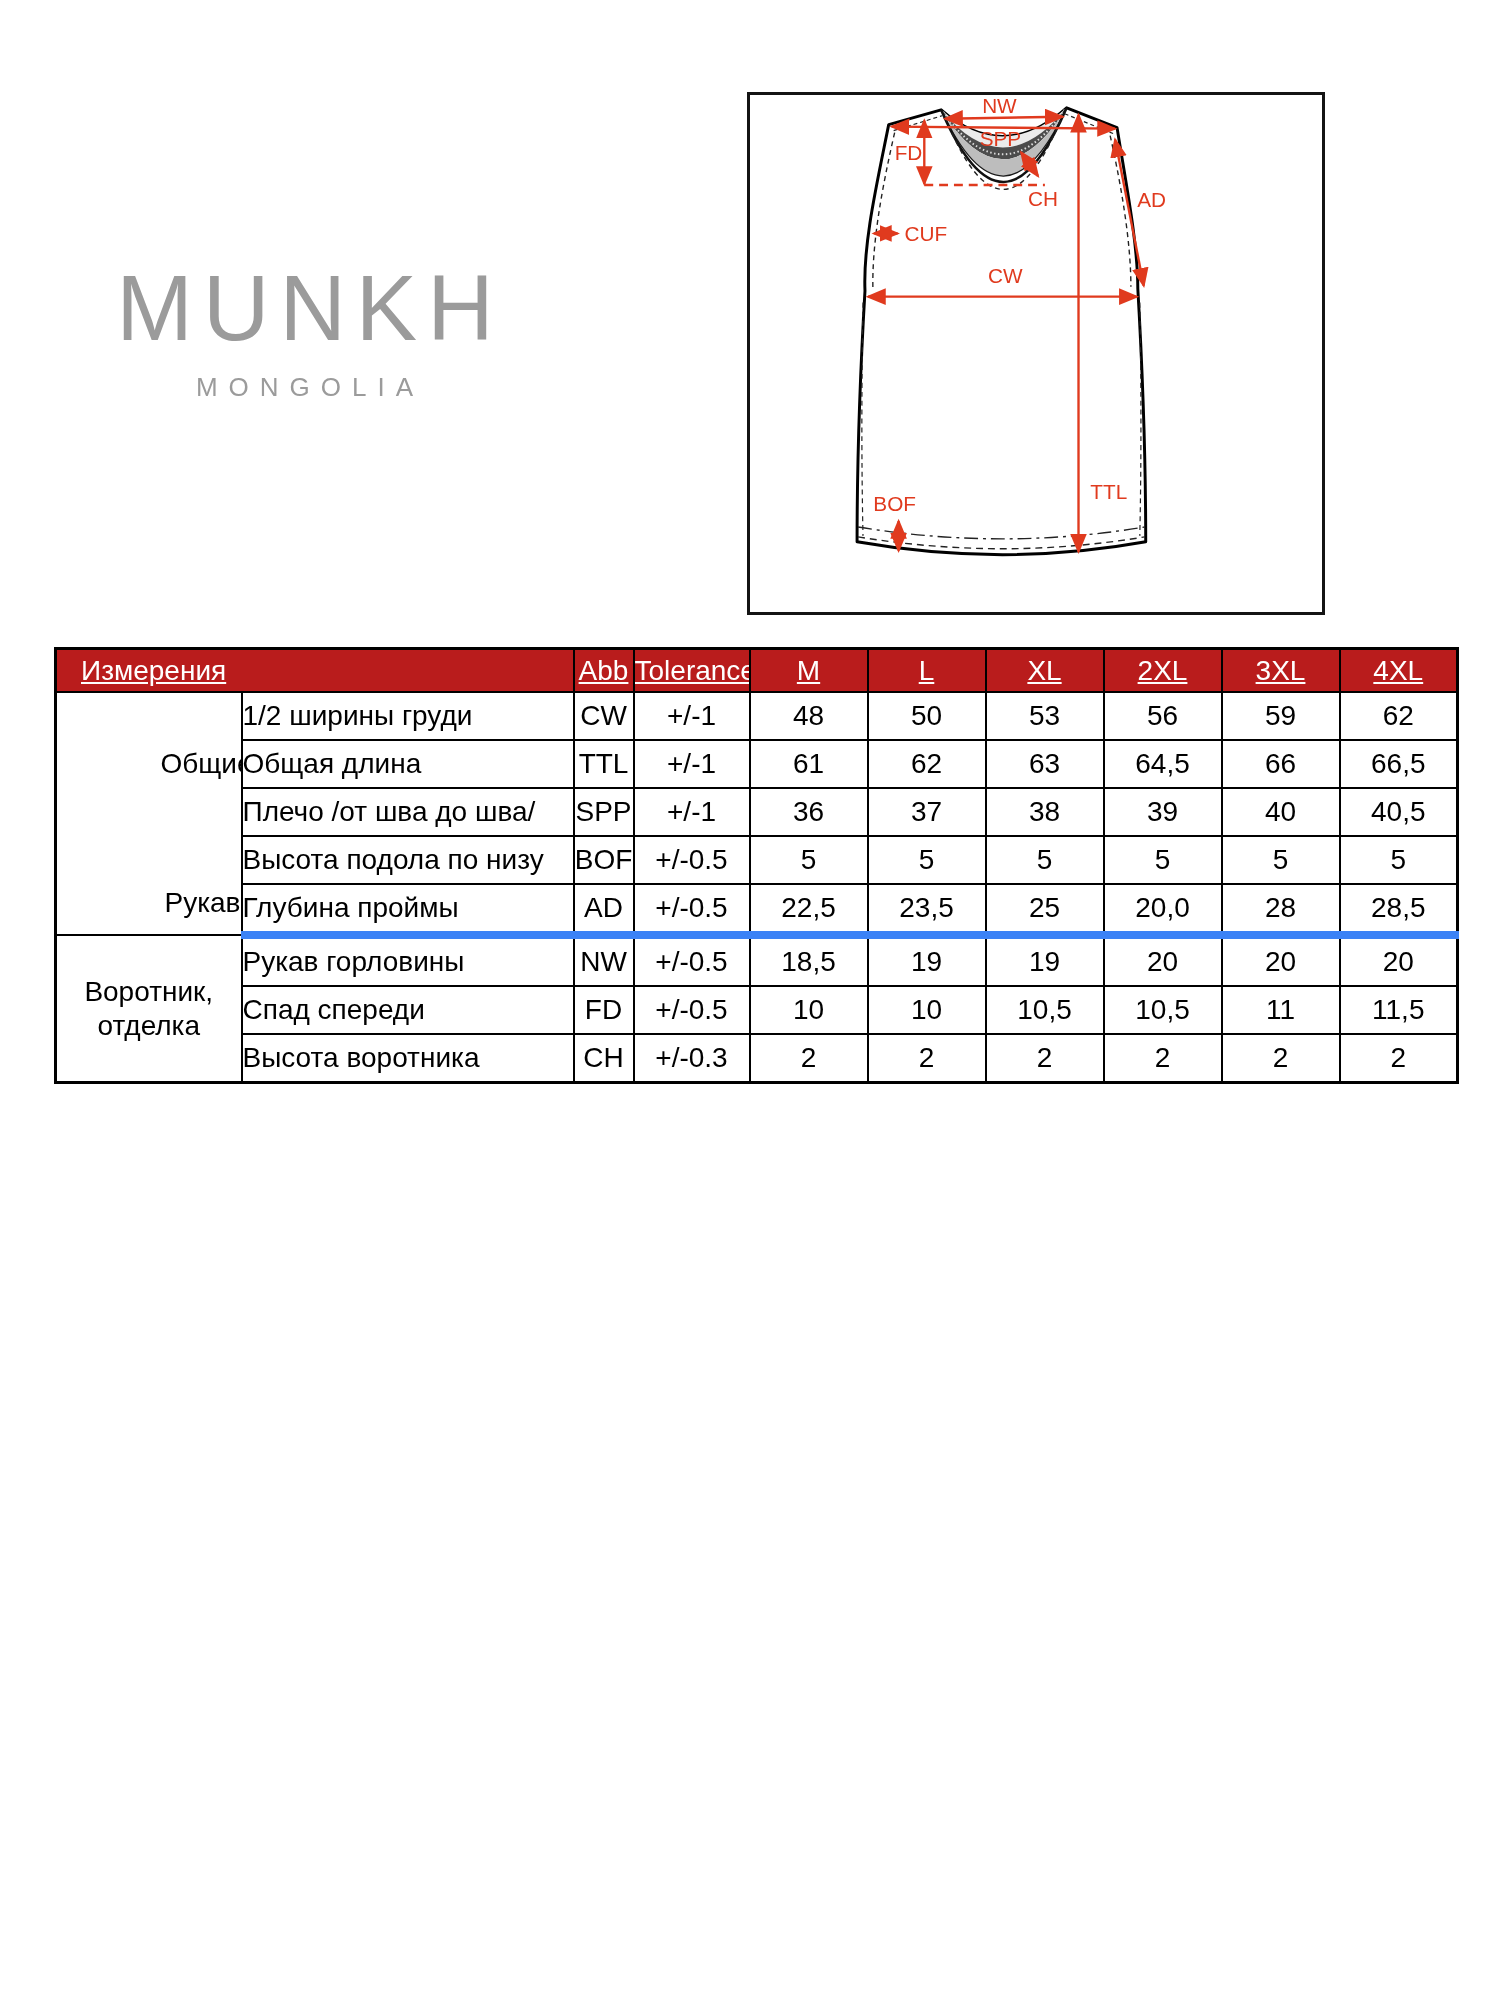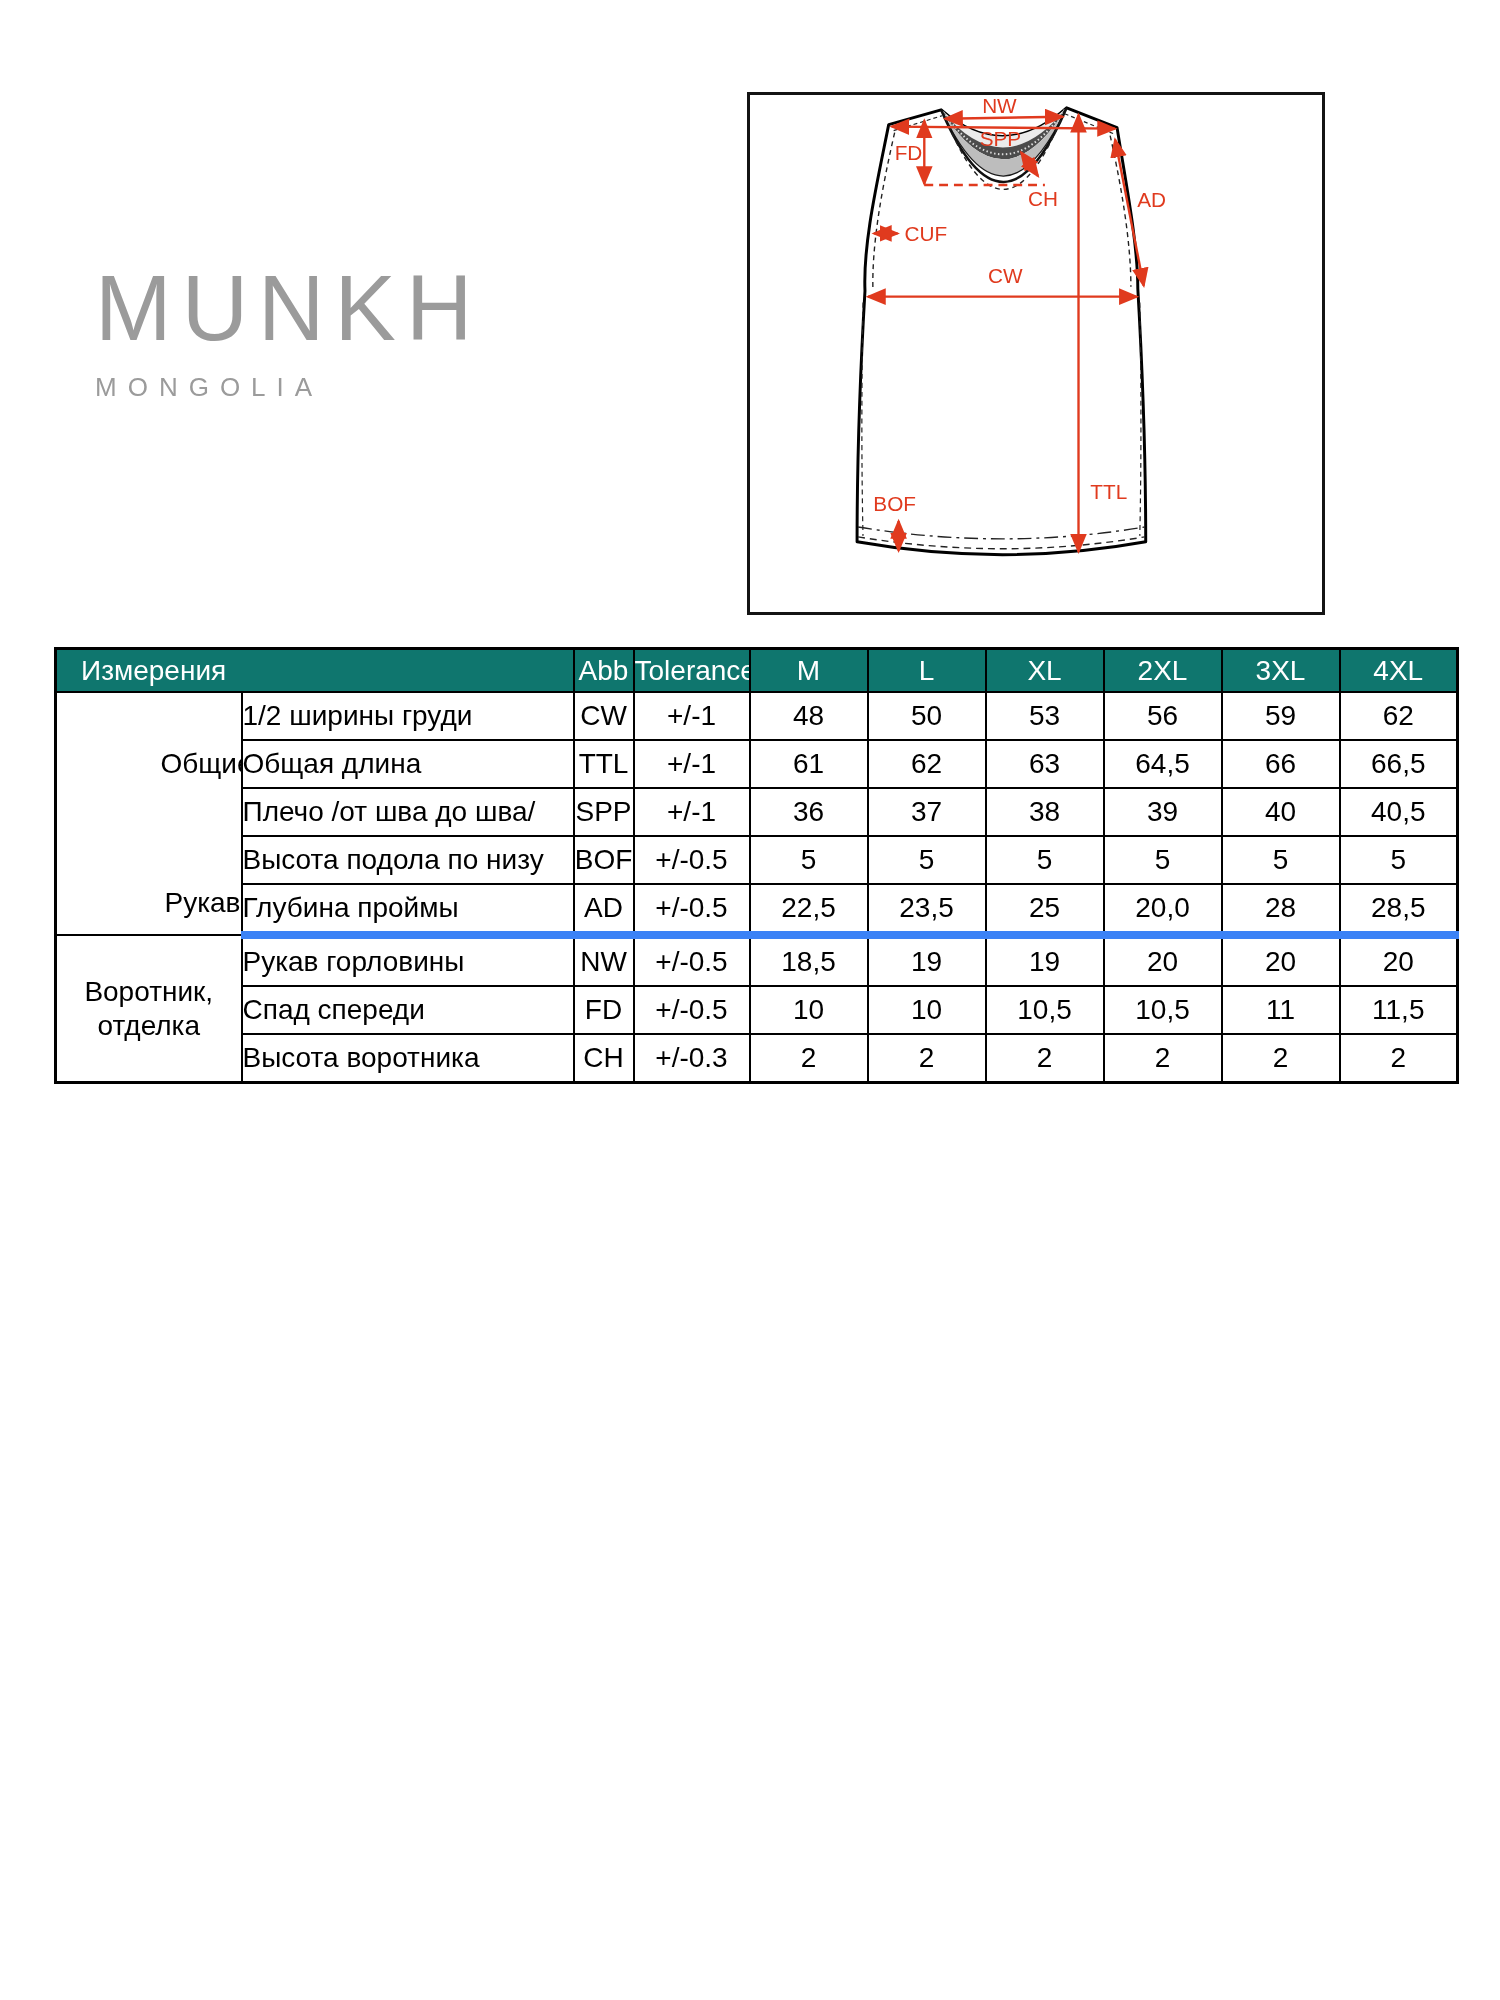--- a/index.html
+++ b/index.html
@@ -1,35 +1,35 @@
 <!DOCTYPE html>
 <html><head>
 <meta charset="utf-8">
 <style>
   html,body{margin:0;padding:0;background:#fff;}
   .page{position:relative;width:1500px;height:2000px;background:#fff;overflow:hidden;
         font-family:"Liberation Sans",sans-serif;}
 
   
-  .logo{position:absolute;left:95px;top:262px;width:430px;color:#9b9b9b;}
+  .logo{position:absolute;left:95px;top:262px;width:430px;text-align:center;color:#9b9b9b;}
   .logo .name{font-size:92px;line-height:1;font-weight:400;letter-spacing:10px;}
   .logo .sub{margin-top:18px;font-size:26px;letter-spacing:11px;font-weight:400;}
 
   
   .diagram{position:absolute;left:747px;top:92px;width:578px;height:523px;
            border:3px solid #141414;background:#fff;box-sizing:border-box;}
   .diagram svg{display:block;width:100%;height:100%;}
   .mlabel{font-family:"Liberation Sans",sans-serif;font-size:21px;fill:#e03a1e;}
 
   
   .size-table{position:absolute;left:54px;top:647px;border-collapse:collapse;
               table-layout:fixed;width:1402px;font-size:28px;color:#000;}
   .size-table th,.size-table td{border:2px solid #000;padding:0;overflow:hidden;}
   .size-table{border:3px solid #000;}
-  .size-table thead th{background:#0f766e;color:#fff;font-weight:400;height:41px;}
+  .size-table thead th{background:#b91c1c;color:#fff;font-weight:400;height:41px;text-decoration:underline;}
   .size-table thead th.h-meas{text-align:left;padding-left:24px;}
   .size-table tbody td{height:46px;background:#fff;}
   .cell-label{text-align:left;padding-left:10px;}
   .cell-abb,.cell-tol,.cell-val{text-align:center;}
   tr.group-end td{border-bottom:8px solid #3b82f6;}
   td.group-cell{position:relative;text-align:center;vertical-align:middle;line-height:33px;}
   td.group-cell .g-top{position:absolute;left:12px;top:54px;width:100%;text-align:right;}
   td.group-cell .g-bottom{position:absolute;left:0;top:193px;width:100%;text-align:right;}
 </style>
 </head>

